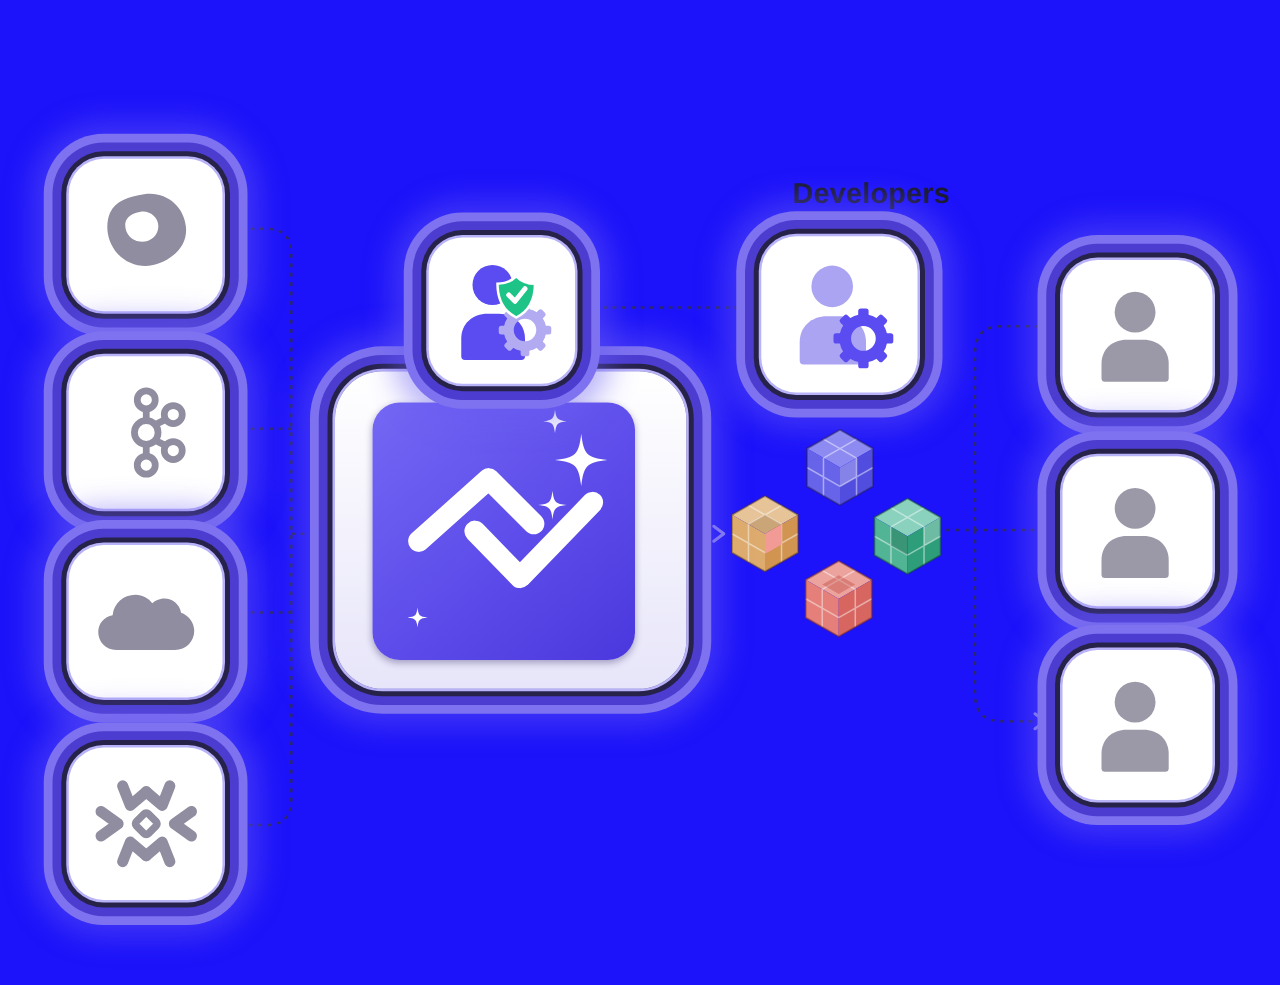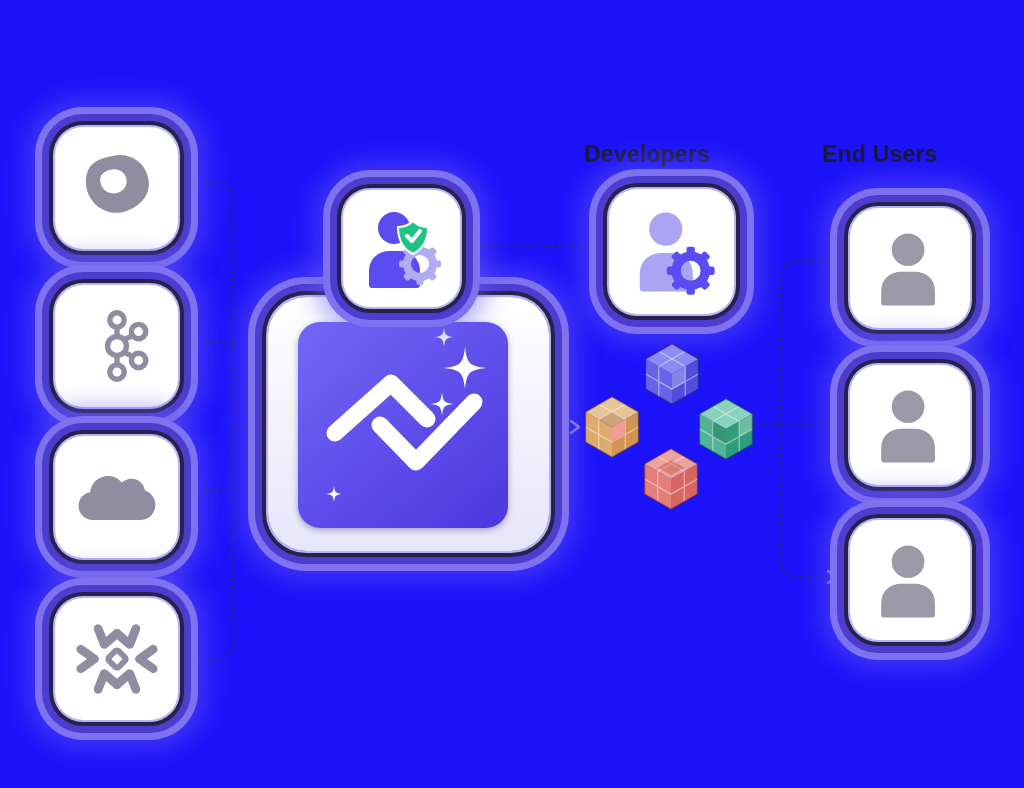--- a/index.html
+++ b/index.html
@@ -31,21 +31,21 @@
     background:linear-gradient(180deg,#ffffff 0%,#f2f1fc 55%,#e7e5f9 100%);}
   .logo-square{position:absolute;left:30px;top:25px;width:210px;height:206px;border-radius:22px;
     background:linear-gradient(140deg,var(--gradient-start) 0%,#5d4cea 55%,var(--gradient-end) 100%);
     box-shadow:0 2px 6px rgba(30,20,90,.35);}
   .badge{left:343px;top:190px;width:117px;height:117px;z-index:3;border-radius:27px;}
 
   .dev-box{left:609px;top:189px;width:125px;height:125px;}
   .user-box{left:850px;width:120px;height:120px;}
   .user1{top:208px;} .user2{top:365px;} .user3{top:520px;}
 
-  .group-label{position:absolute;z-index:2;width:176px;text-align:left;top:141px;
+  .group-label{position:absolute;z-index:2;width:176px;text-align:right;top:141px;
     font-size:23px;font-weight:700;color:var(--label-text);letter-spacing:.2px;}
   .dev-label{left:584px;} .users-label{left:822px;}
 
   .cube{position:absolute;z-index:2;width:62px;height:68px;}
   .cube-blue{left:641px;top:340px;--cl:#9391f0;--cm:#6b68e8;--cd:#5450dc;}
   .cube-yellow{left:581px;top:393px;--cl:#f1cd92;--cm:#e8b366;--cd:#db9c48;}
   .cube-green{left:695px;top:395px;--cl:#90dcb9;--cm:#53bd8f;--cd:#2fa573;}
   .cube-red{left:640px;top:445px;--cl:#f8ab99;--cm:#ef8572;--cd:#e26a58;}
 </style>
 </head>
@@ -222,21 +222,20 @@
     <path d="M32 4 L60 20 L32 36 L4 20 Z" fill="var(--cl)" opacity=".95"></path>
     <path d="M4 20 L32 36 L32 68 L4 52 Z" fill="var(--cm)" opacity=".95"></path>
     <path d="M32 36 L60 20 L60 52 L32 68 Z" fill="var(--cd)" opacity=".95"></path>
     <g stroke="rgba(255,255,255,.45)" stroke-width="1.3" fill="none">
       <path d="M18 12 L46 28 M46 12 L18 28 M4 36 L32 52 M18 28 V60 M32 52 L60 36 M46 28 V60"></path>
     </g>
     <path d="M18 20 L32 28 L18 36 L4 28 Z" fill="rgba(180,40,30,.3)" transform="translate(14,-4)"></path>
     <path d="M32 4 L60 20 V52 L32 68 L4 52 V20 Z" fill="none" stroke="rgba(120,40,35,.5)" stroke-width="1.5"></path>
   </svg>
 
-  <div class="group-label users-label">End Users</div>
 
   <div class="tile user-box user1">
     <svg width="96" height="96" viewBox="0 0 100 100">
       <g fill="var(--person-gray)">
         <circle cx="48" cy="31" r="17"></circle>
         <path d="M20 86 V74 C20 62 29 54 41 54 H55 C67 54 76 62 76 74 V86 Q76 89 73 89 H23 Q20 89 20 86 Z"></path>
       </g>
     </svg>
   </div>
 

